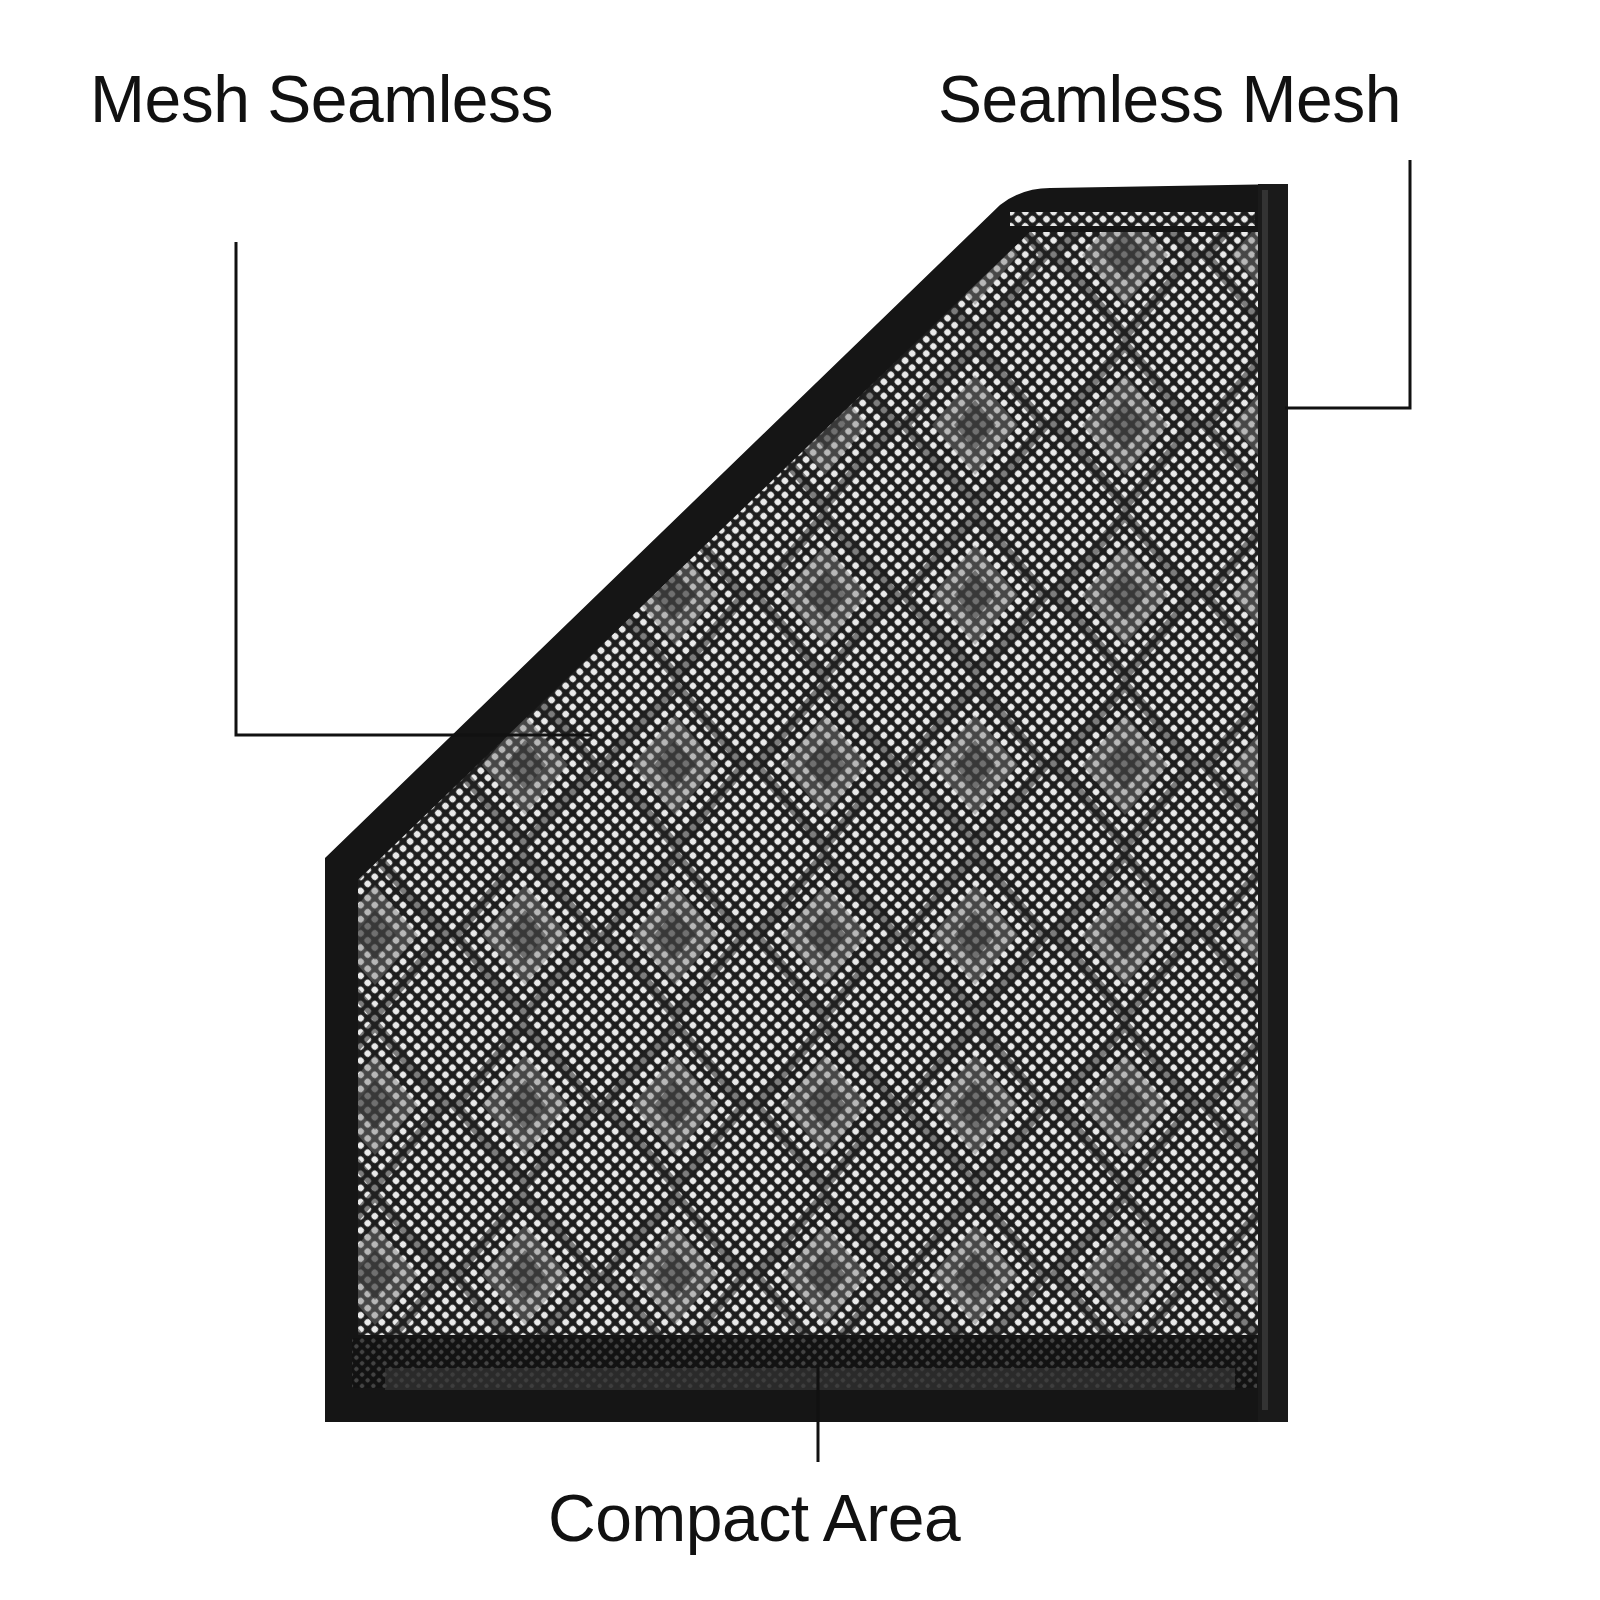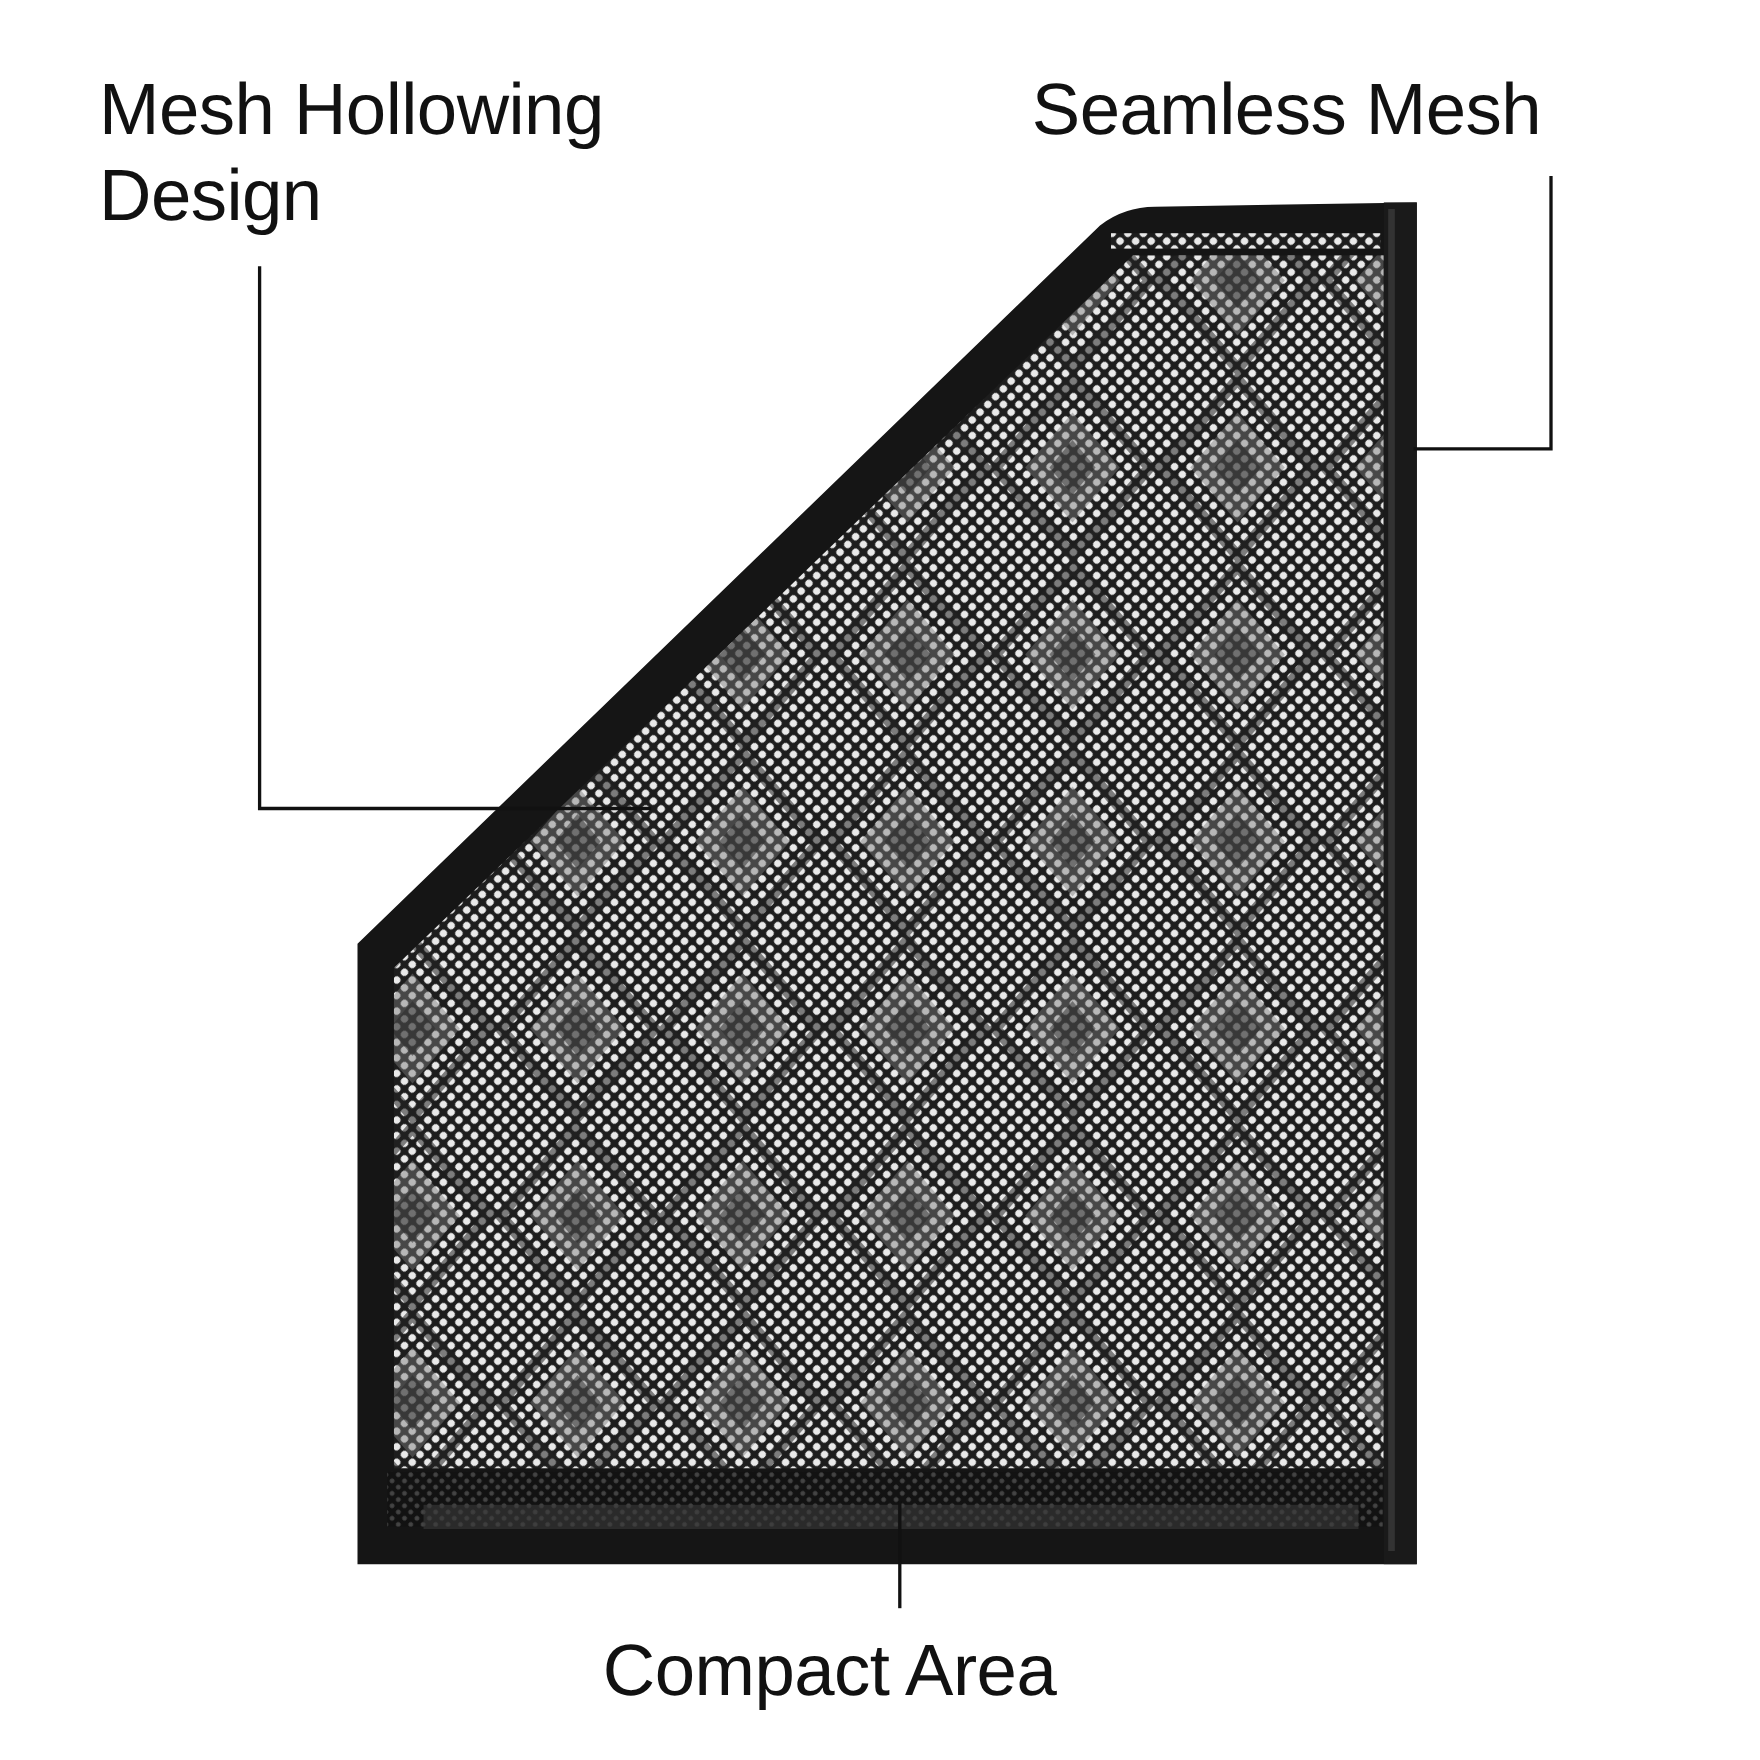--- a/index.html
+++ b/index.html
@@ -51,17 +51,16 @@
 
   <rect x="1258" y="184" width="30" height="1238" fill="#1a1a1a"></rect>
   <rect x="1262" y="190" width="6" height="1220" fill="#333"></rect>
 
   <polyline points="236,242 236,735 592,735" fill="none" stroke="#111" stroke-width="3"></polyline>
   <polyline points="1410,160 1410,408 1285,408" fill="none" stroke="#111" stroke-width="3"></polyline>
   <line x1="818" y1="1365" x2="818" y2="1462" stroke="#111" stroke-width="3"></line>
 </svg>
 
 <div class="label" id="lbl-mesh">
-  <div>Mesh Hollowing</div>
-  <div>Design</div>
+  <div>Mesh Seamless</div>
 </div>
 <div class="label" id="lbl-crimp">Seamless Mesh</div>
 <div class="label" id="lbl-compact">Compact Area</div>
 
 </body></html>

